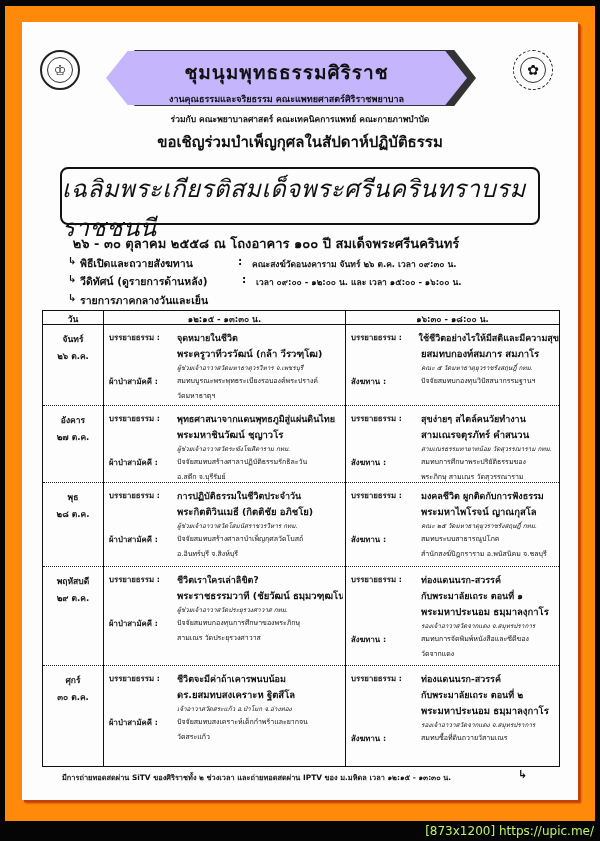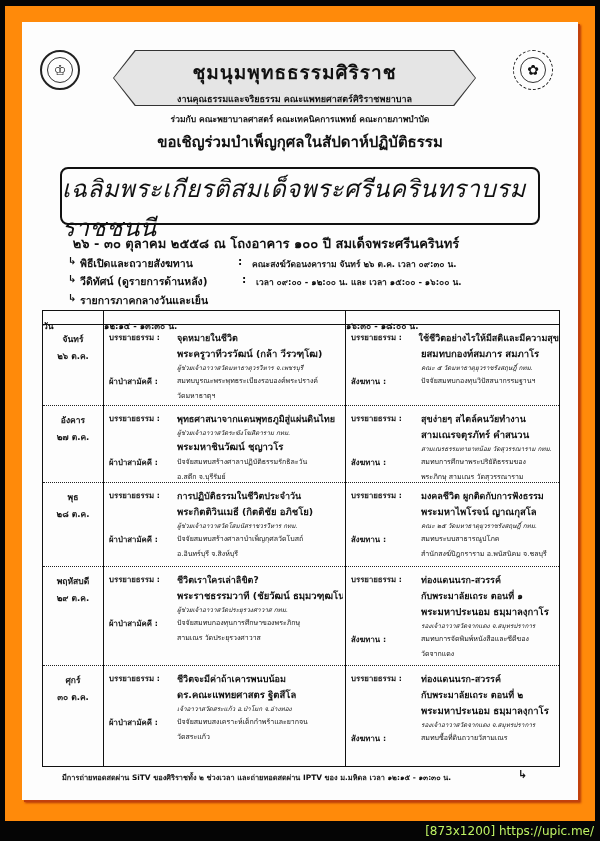--- a/index.html
+++ b/index.html
@@ -32,23 +32,23 @@
     width: 26px; height: 26px; border-radius: 50%; border: 1px solid #333;
     display: flex; align-items: center; justify-content: center; font-size: 14px;
   }
 
   .title-hex {
     position: absolute; left: 113px; top: 50px; width: 363px; height: 56px;
     clip-path: polygon(6% 0, 94% 0, 100% 50%, 94% 100%, 6% 100%, 0 50%);
     background: #333;
   }
   .title-hex-inner {
-    position: absolute; left: 114px; top: 51px; width: 361px; height: 54px;
+    position: absolute; left: 106px; top: 51px; width: 361px; height: 54px;
     clip-path: polygon(6% 0, 94% 0, 100% 50%, 94% 100%, 6% 100%, 0 50%);
-    background: #e5e5e5; text-align: center;
+    background: #c4b5fd; text-align: center;
   }
   .title-main { display: block; font-size: 19px; font-weight: bold; margin-top: 6px; letter-spacing: 1px; }
   .title-sub { display: block; font-size: 9px; font-weight: bold; margin-top: 5px; }
 
   .co-hosts { position: absolute; left: 0; width: 600px; top: 112px; text-align: center; font-size: 8.5px; font-weight: bold; }
   .invite { position: absolute; left: 0; width: 600px; top: 130px; text-align: center; font-size: 15px; font-weight: bold; }
 
   .banner {
     position: absolute; left: 60px; top: 167px; width: 480px; height: 58px;
     border: 2.5px solid #111; border-radius: 8px;
@@ -71,21 +71,21 @@
   
   .schedule {
     position: absolute; left: 42px; top: 310px; width: 518px; height: 457px;
     border: 1.5px solid #111;
   }
   .col-div { position: absolute; top: 0; bottom: 0; border-left: 1.5px solid #111; }
   .col-div-1 { left: 60px; }
   .col-div-2 { left: 302px; }
 
   .thead { position: absolute; left: 0; top: 0; width: 100%; height: 14px; border-bottom: 1.5px solid #111; font-size: 8.5px; font-weight: bold; }
-  .thead span { position: absolute; top: 8px; text-align: left; }
+  .thead span { position: absolute; top: 1px; text-align: center; }
   .th-day { left: 0; width: 60px; }
   .th-am { left: 61px; width: 241px; }
   .th-pm { left: 303px; width: 213px; }
 
   .row { position: absolute; left: 0; width: 100%; border-bottom: 1.2px dotted #222; }
   .row.last { border-bottom: none; }
   .day-cell { position: absolute; left: 0; width: 60px; top: 6px; text-align: center; font-size: 8.5px; font-weight: bold; line-height: 17px; }
   .day-cell span { display: block; }
 
   .slot { position: absolute; top: 5px; }
@@ -209,24 +209,24 @@
     <div class="day-cell">
       <span>อังคาร</span>
       <span>๒๗ ต.ค.</span>
     </div>
     <div class="slot slot-am">
       <div class="line k-line">
           <span class="k">บรรยายธรรม :</span>
           <span class="topic">พุทธศาสนาจากแดนพุทธภูมิสู่แผ่นดินไทย</span>
         </div>
       <div class="line indent">
+          <span class="lecturer">พระมหาชินวัฒน์ ชฺญาวโร</span>
+        </div>
+      <div class="line indent">
           <span class="affil">ผู้ช่วยเจ้าอาวาสวัดระฆังโฆสิตาราม กทม.</span>
-        </div>
-      <div class="line indent">
-          <span class="lecturer">พระมหาชินวัฒน์ ชฺญาวโร</span>
         </div>
       <div class="line purpose-line">
           <span class="k">ผ้าป่าสามัคคี :</span>
           <span class="purpose">ปัจจัยสมทบสร้างศาลาปฏิบัติธรรมรักธิละวัน</span>
         </div>
       <div class="line indent">
           <span class="purpose">อ.สตึก จ.บุรีรัมย์</span>
         </div>
     </div>
     <div class="slot slot-pm">
@@ -347,21 +347,21 @@
     <div class="day-cell">
       <span>ศุกร์</span>
       <span>๓๐ ต.ค.</span>
     </div>
     <div class="slot slot-am">
       <div class="line k-line">
           <span class="k">บรรยายธรรม :</span>
           <span class="topic">ชีวิตจะมีค่าถ้าเคารพนบน้อม</span>
         </div>
       <div class="line indent">
-          <span class="lecturer">ดร.คณะแพทยศาสตร ฐิตสีโล</span>
+          <span class="lecturer">ดร.ยสมทบสงเคราะห ฐิตสีโล</span>
         </div>
       <div class="line indent">
           <span class="affil">เจ้าอาวาสวัดสระแก้ว อ.ป่าโมก จ.อ่างทอง</span>
         </div>
       <div class="line purpose-line">
           <span class="k">ผ้าป่าสามัคคี :</span>
           <span class="purpose">ปัจจัยสมทบสงเคราะห์เด็กกำพร้าและยากจน</span>
         </div>
       <div class="line indent">
           <span class="purpose">วัดสระแก้ว</span>

